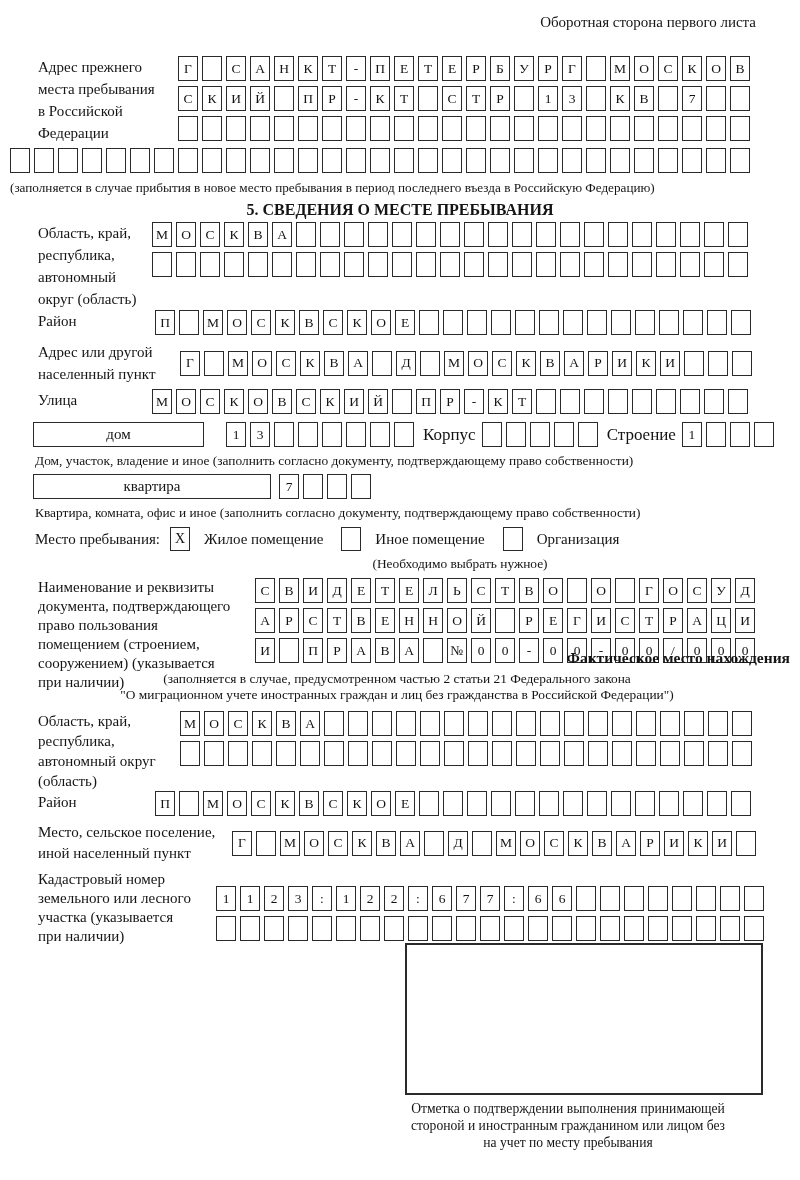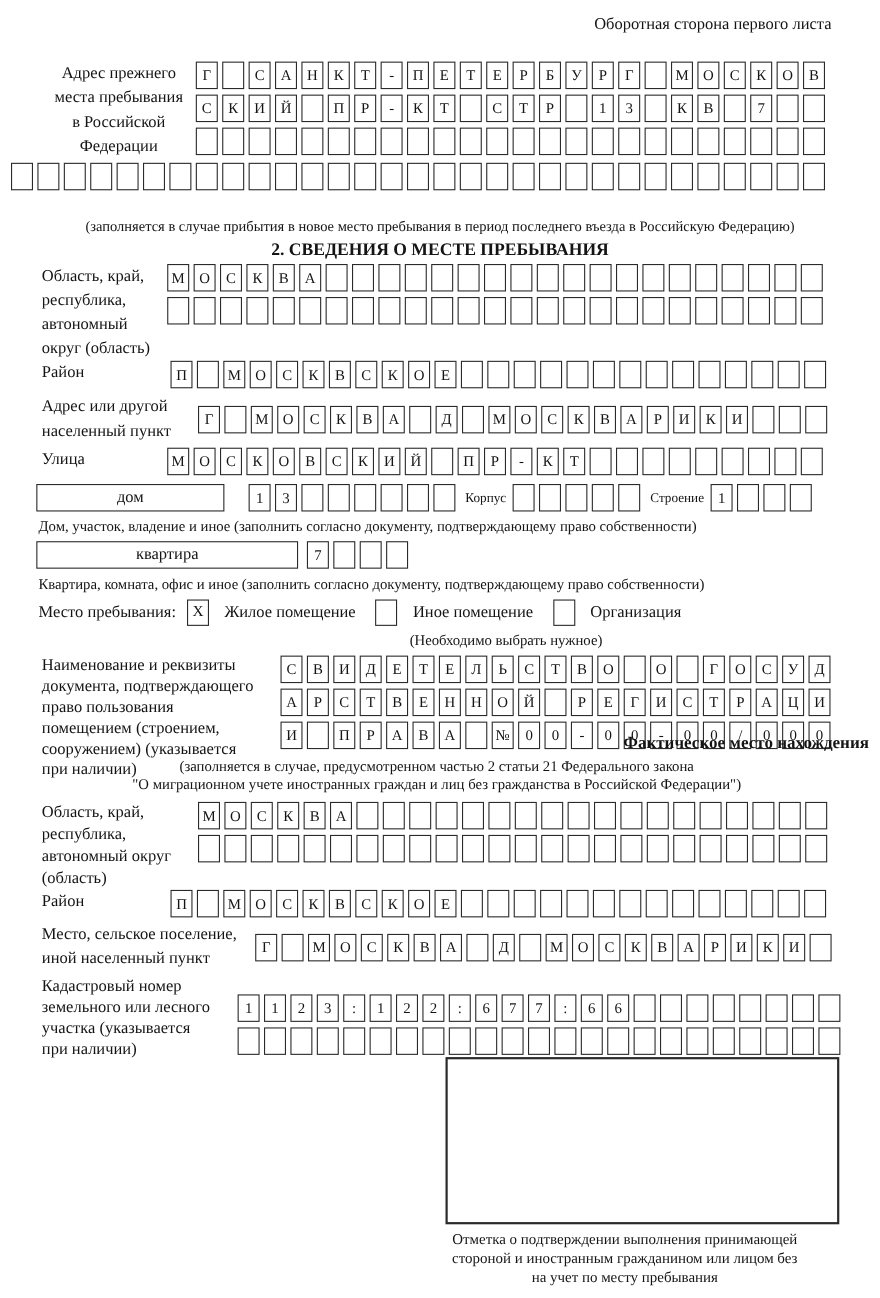--- a/index.html
+++ b/index.html
@@ -16,34 +16,34 @@
     border:1.5px solid #2a2a2a;display:flex;align-items:center;justify-content:center;
     font-size:13.5px;background:#fff;
   }
   .cells-col .cells-row{margin-bottom:5px;}
   .cells-col .cells-row:last-child{margin-bottom:0;}
   
   .field{display:flex;}
   .f-label{box-sizing:border-box;padding-left:28px;font-size:15px;line-height:22px;flex:0 0 auto;}
   .w168{width:168px;} .w142{width:142px;} .w145{width:145px;} .w170{width:170px;}
   .w222{width:222px;} .w206{width:206px;} .w245{width:245px;}
-  .addr{margin-top:24px;text-align:center;}
+  .addr{margin-top:24px;}
   .overflow-row{margin-top:4px;}
-  .caption{font-size:13.2px;line-height:17px;text-align:center;margin-top:24px;padding-right:10px;}
+  .caption{font-size:13.2px;line-height:17px;text-align:left;margin-top:6px;padding-right:10px;}
   .sec-title{font-size:16px;font-weight:bold;text-align:center;line-height:19px;margin-top:4px;padding-right:10px;}
   .oblast1{margin-top:3px;}
   .raion1{margin-top:0;}
   .gorod1{margin-top:6px;align-items:center;}
   .ulitsa{margin-top:4px;}
   .dom-row{margin-top:8px;display:flex;align-items:center;padding-left:23px;}
   .namebox{box-sizing:border-box;border:1.5px solid #2a2a2a;height:25px;display:flex;
     align-items:center;justify-content:center;font-size:15px;}
   .dom-box{width:171px;margin-right:22px;}
   .kv-box{width:238px;margin-right:8px;}
-  .inline-label{font-size:12px;margin:0 6px 0 9px;white-space:nowrap;font-family:Liberation Serif, serif;}
+  .inline-label{font-size:17px;margin:0 6px 0 9px;white-space:nowrap;font-family:Liberation Serif, serif;}
   .sub-caption{font-size:13.4px;line-height:17px;padding-left:25px;margin-top:5px;}
   .kv-row{margin-top:5px;display:flex;align-items:center;padding-left:23px;}
   .mesto-row{margin-top:6px;display:flex;align-items:center;padding-left:25px;font-size:15px;}
   .mesto-label{margin-right:10px;}
   .opt{display:flex;align-items:center;margin-right:18px;}
   .cbox{box-sizing:border-box;width:20px;height:24px;border:1.5px solid #2a2a2a;
     display:flex;align-items:center;justify-content:center;font-size:14px;margin-right:14px;}
   .opt-label{white-space:nowrap;}
   .hint{font-size:13.4px;line-height:17px;text-align:center;margin-top:4px;transform:translateX(55px);}
   .doc{margin-top:6px;}
@@ -187,21 +187,21 @@
       <span class="cell"></span>
       <span class="cell"></span>
       <span class="cell"></span>
       <span class="cell"></span>
       <span class="cell"></span>
       <span class="cell"></span>
       <span class="cell"></span>
     </div>
   <div class="caption">(заполняется в случае прибытия в новое место пребывания в период последнего въезда в Российскую Федерацию)</div>
 
-  <div class="sec-title">2. СВЕДЕНИЯ О МЕСТЕ ПРЕБЫВАНИЯ</div>
+  <div class="sec-title">5. СВЕДЕНИЯ О МЕСТЕ ПРЕБЫВАНИЯ</div>
 
   <div class="field oblast1">
     <div class="f-label w142">
         <div>Область, край,</div>
         <div>республика,</div>
         <div>автономный</div>
         <div>округ (область)</div>
       </div>
     <div class="cells-col">
       <div class="cells-row">

